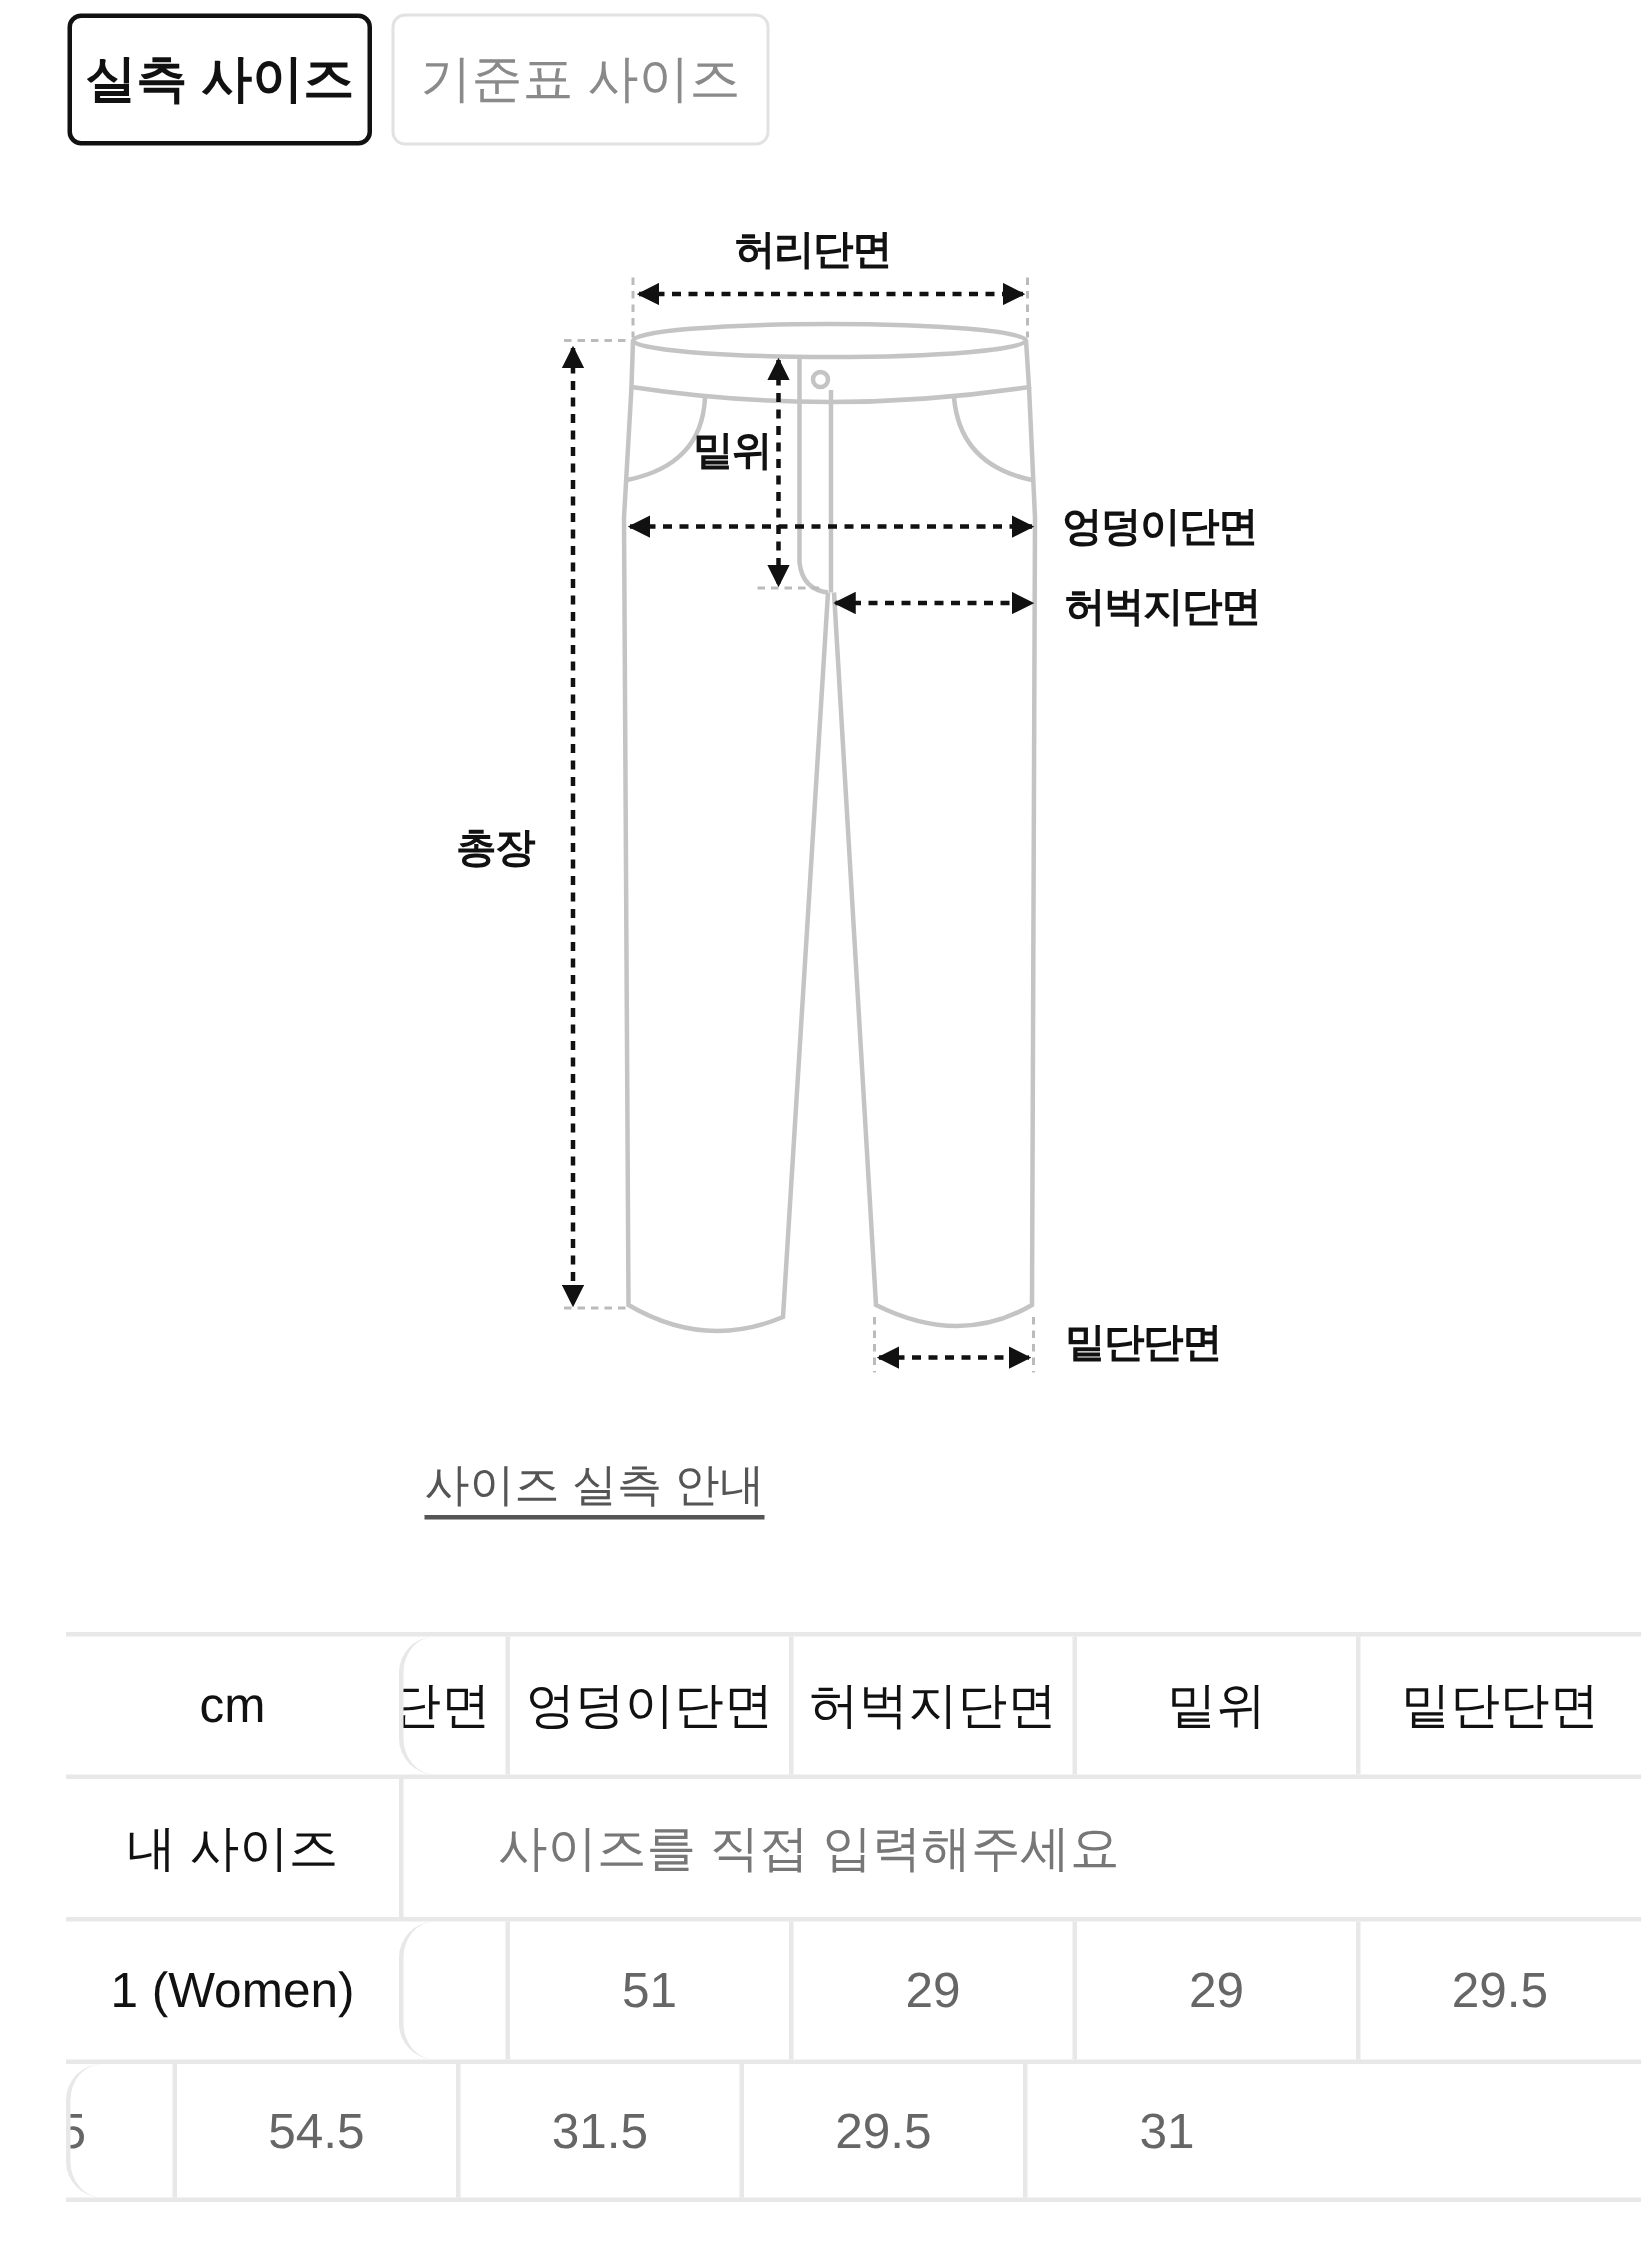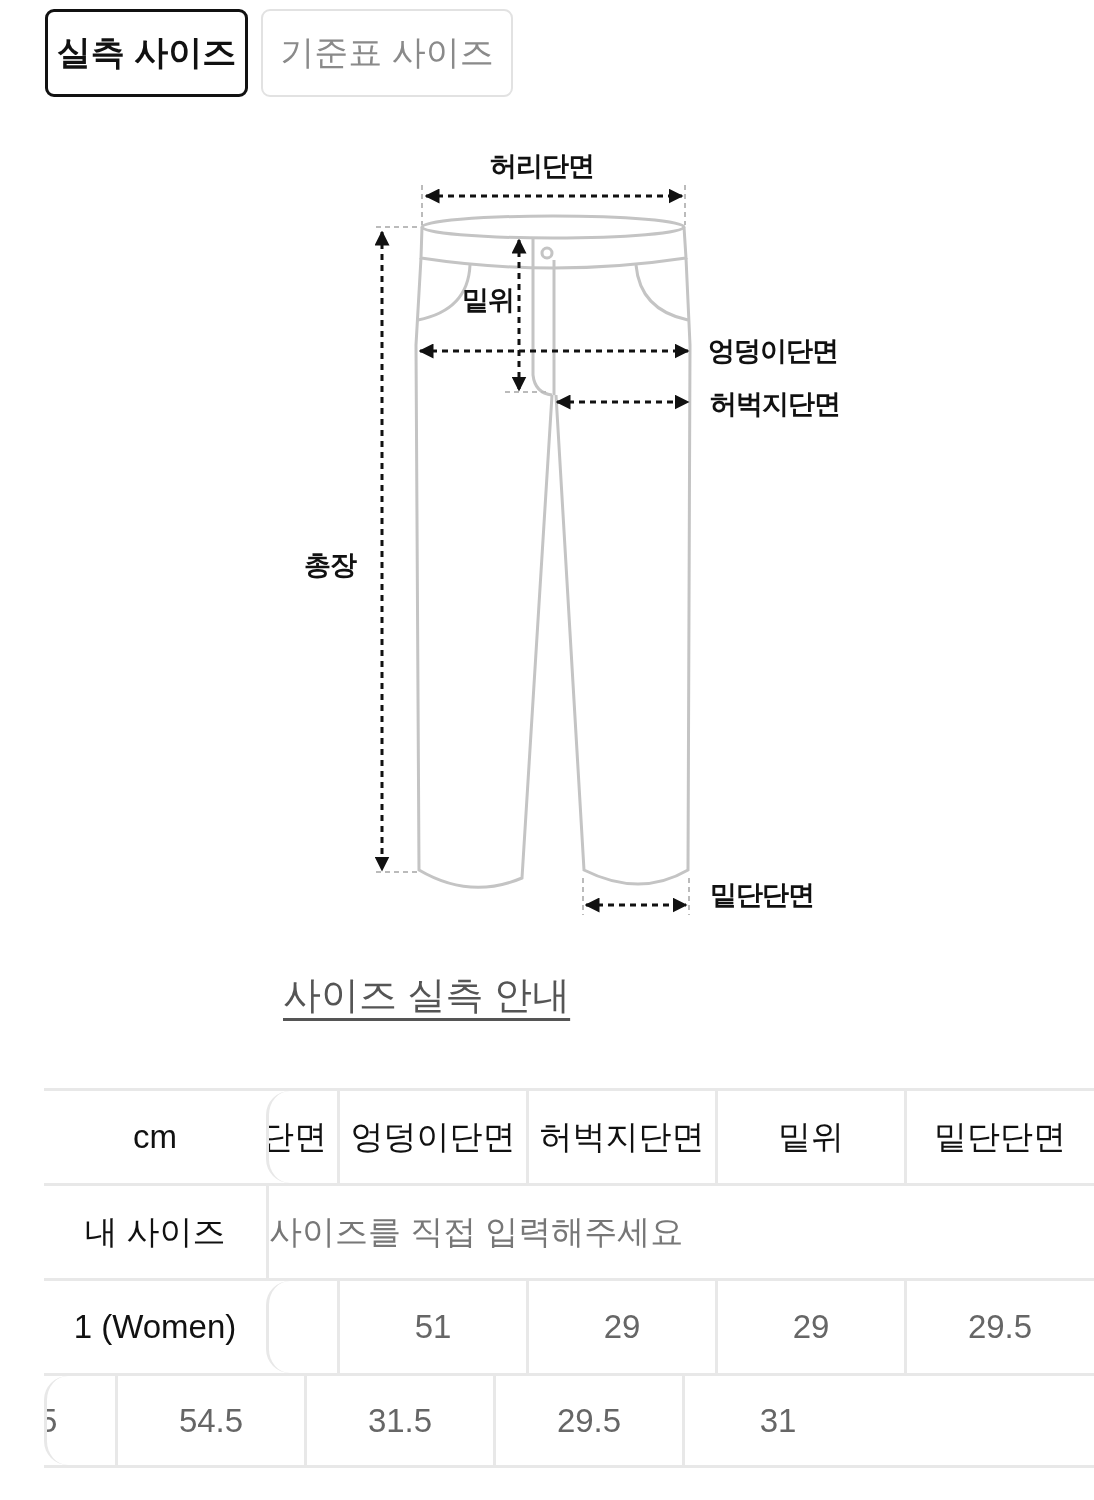--- a/index.html
+++ b/index.html
@@ -10,33 +10,33 @@
     .tab { height: 88px; border-radius: 9px; display: flex; align-items: center; justify-content: center;
            font-size: 34px; cursor: pointer; background: #fff; }
     .tab.active { width: 203px; border: 3px solid #111; color: #111; font-weight: bold; }
     .tab.inactive { width: 252px; border: 2px solid #e2e2e2; color: #8a8a8a; }
 
     .diagram { position: absolute; left: 0; top: 120px; width: 1094px; height: 830px; }
     .diagram svg { position: absolute; left: 0; top: 0; }
     .dlabel { position: absolute; font-size: 27px; font-weight: bold; color: #111; white-space: nowrap; letter-spacing: -1px; }
 
     .links { position: absolute; top: 970px; left: 283px; display: flex; gap: 22px; }
-    .link { font-size: 38px; color: #555; text-decoration: underline; text-decoration-thickness: 3px;
+    .link { font-size: 30px; color: #555; text-decoration: underline; text-decoration-thickness: 3px;
             text-underline-offset: 10px; cursor: pointer; }
 
     .table-wrap { position: absolute; left: 44px; top: 1088px; width: 1050px; }
     .row { display: flex; height: 95px; border-top: 3px solid #e8e8e8; }
     .row:last-child { border-bottom: 3px solid #e8e8e8; }
     .cell { display: flex; align-items: center; justify-content: center; font-size: 33px; color: #666;
             border-left: 3px solid #e8e8e8; overflow: hidden; white-space: nowrap; }
     .cell.first { border-left: none; width: 222px; color: #111; }
     .cell.partial { width: 71px; justify-content: flex-start; border-radius: 24px; }
     .cell.col { width: 189px; }
     .cell.head { color: #111; }
-    .cell.input { flex: 1; justify-content: flex-start; color: #777; }
+    .cell.input { flex: 1; justify-content: flex-start; padding-left: 63px; color: #777; }
     .row.head .cell.first { font-size: 33px; }
   </style>
 </head>
 <body>
 
 <div class="tabs">
   <div class="tab active">실측 사이즈</div>
   <div class="tab inactive">기준표 사이즈</div>
 </div>
 

